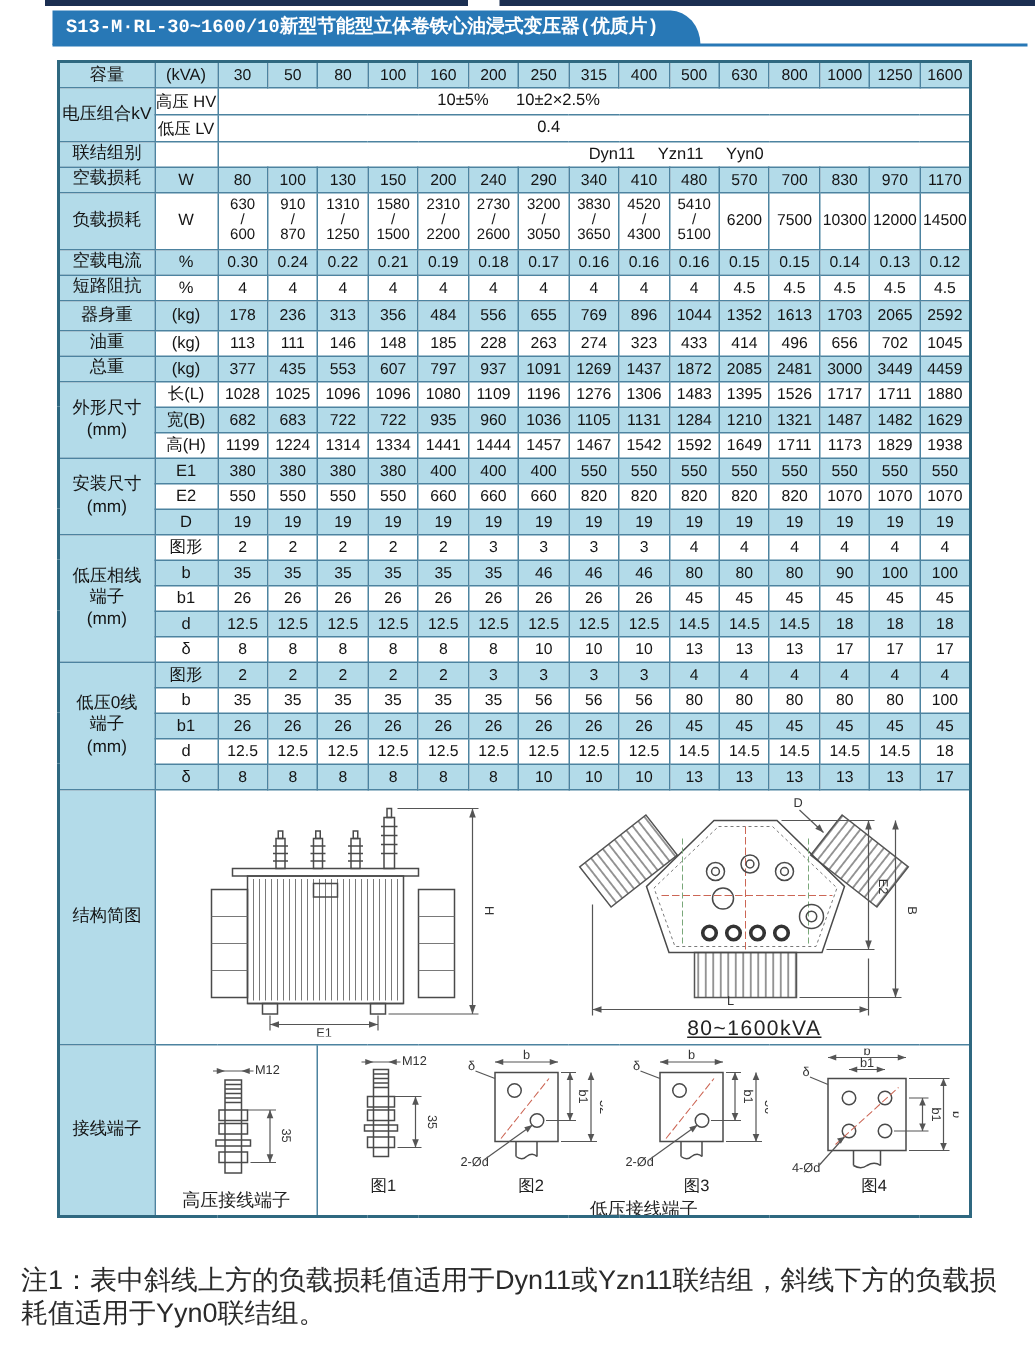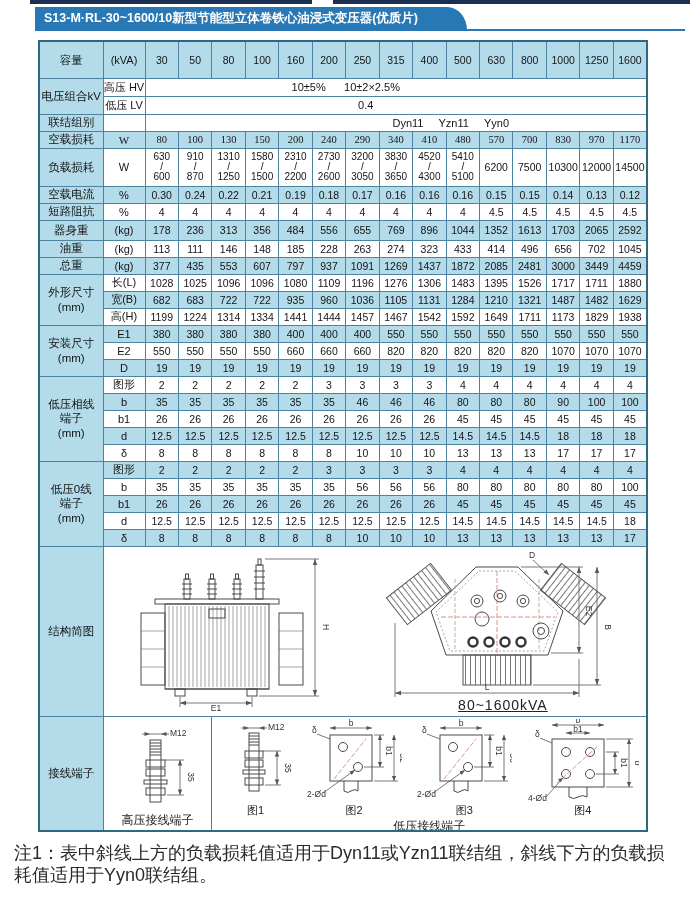--- a/index.html
+++ b/index.html
@@ -8,20 +8,21 @@
     font-family:"Liberation Sans","DejaVu Sans",sans-serif;color:#111;
     overflow:hidden;
   }
   .top-rule{position:absolute;top:0;height:4px;background:#1b2f52;}
   .title-bar{
     position:absolute;left:35px;top:7px;width:432px;height:23px;
     background:#2878b6;color:#fff;font-size:12.5px;font-weight:bold;
     line-height:23px;padding-left:9px;box-sizing:border-box;
     border-radius:0 20px 0 0 / 0 23px 0 0;
     white-space:nowrap;
+    font-family:Liberation Mono, monospace;
   }
   .title-underline{position:absolute;left:35px;top:29px;width:650px;height:2px;background:#2878b6;}
 
   table#spec-table{
     position:absolute;left:38px;top:40px;width:610px;
     border-collapse:collapse;table-layout:fixed;
     border:2px solid #2f6880;
   }
   #spec-table th,#spec-table td{
     border:1px solid #4d83a0;text-align:center;vertical-align:middle;
@@ -73,21 +74,21 @@
 <div class="title-underline"></div>
 
 <table id="spec-table">
   <colgroup>
     <col style="width:64px">
       <col style="width:42px">
       <col span="15">
   </colgroup>
   <tbody id="tb">
 
-    <tr class="shade" style="height: 37px; margin-left: 22px;">
+    <tr class="shade" style="height: 17px; margin-left: 22px;">
         <th class="rowlabel" rowspan="1">容量</th>
         <td class="unit">(kVA)</td>
         <td>30</td>
         <td>50</td>
         <td>80</td>
         <td>100</td>
         <td>160</td>
         <td>200</td>
         <td>250</td>
         <td>315</td>
@@ -106,21 +107,21 @@
       </tr>
       <tr style="height: 18px;">
         <td class="unit">低压 LV</td>
         <td class="merged m-voltage_lv" colspan="15">0.4</td>
       </tr>
       <tr style="height: 17px;">
         <th class="rowlabel" rowspan="1">联结组别</th>
         <td class="unit"></td>
         <td class="merged m-connection" colspan="15">Dyn11     Yzn11     Yyn0</td>
       </tr>
-      <tr class="shade" style="height: 17px; font-family: Liberation Serif, serif;">
+      <tr class="shade" style="height: 17px;">
         <th class="rowlabel" rowspan="1">空载损耗</th>
         <td class="unit">W</td>
         <td>80</td>
         <td>100</td>
         <td>130</td>
         <td>150</td>
         <td>200</td>
         <td>240</td>
         <td>290</td>
         <td>340</td>

